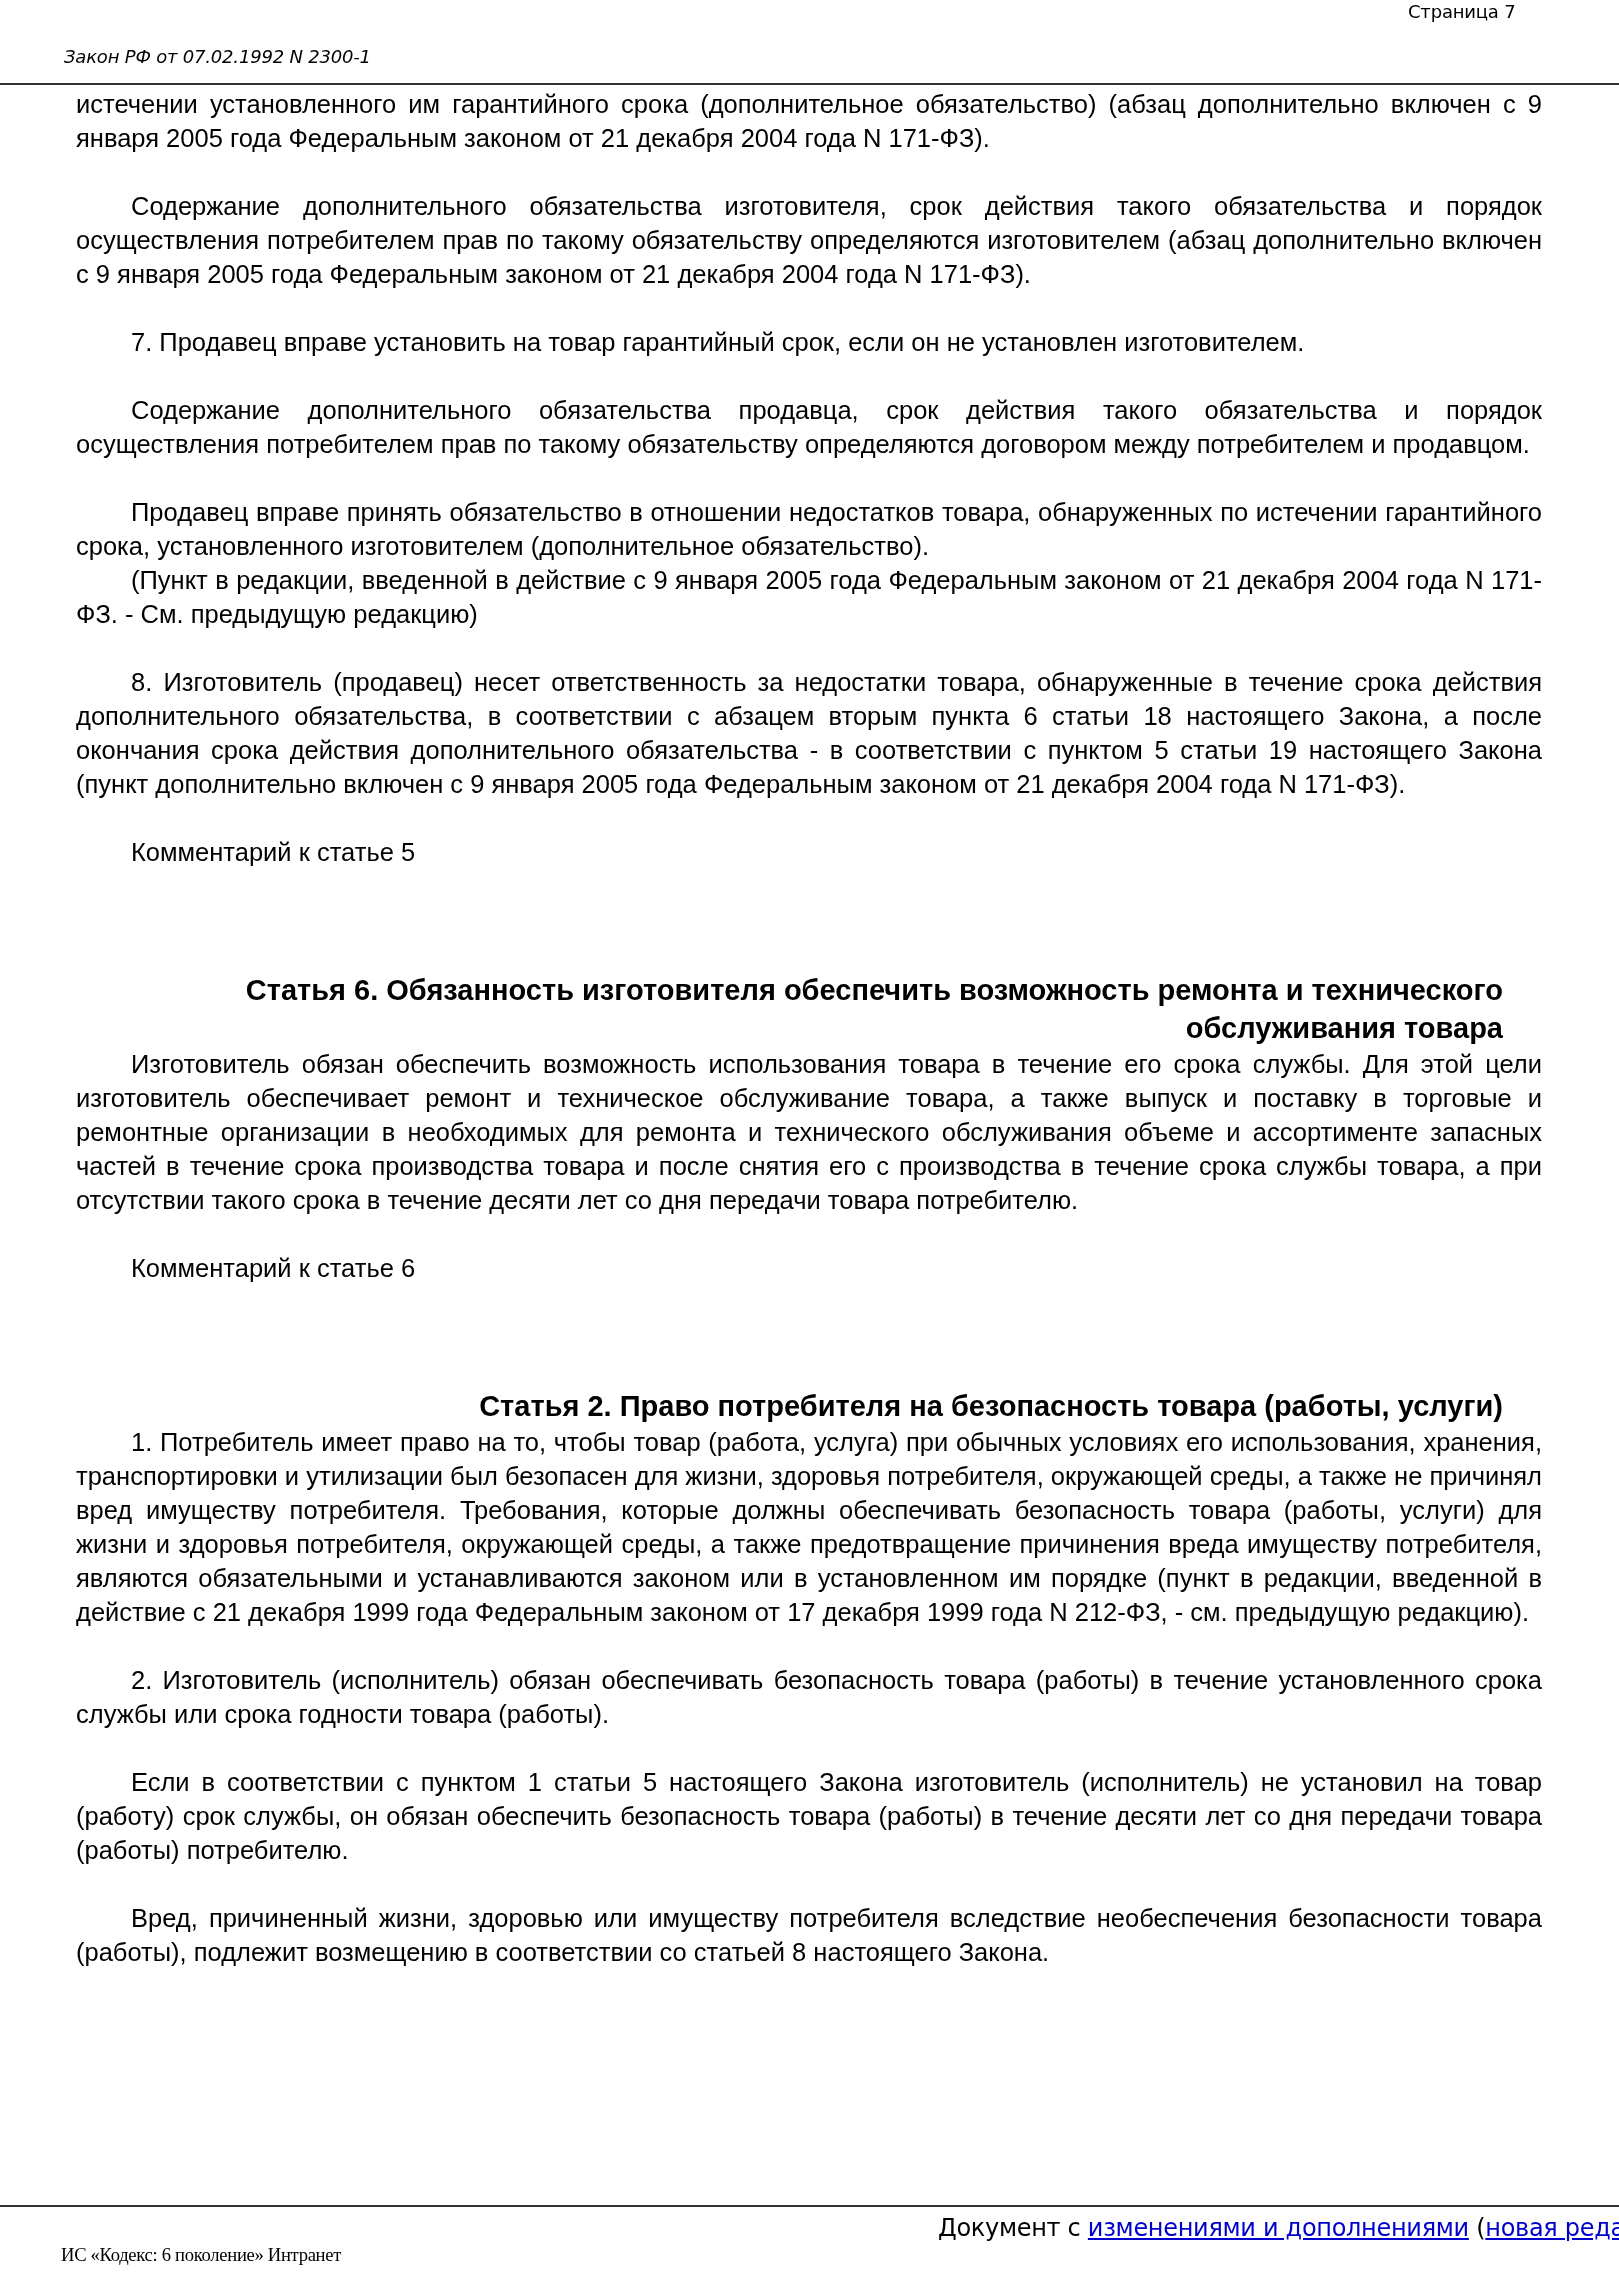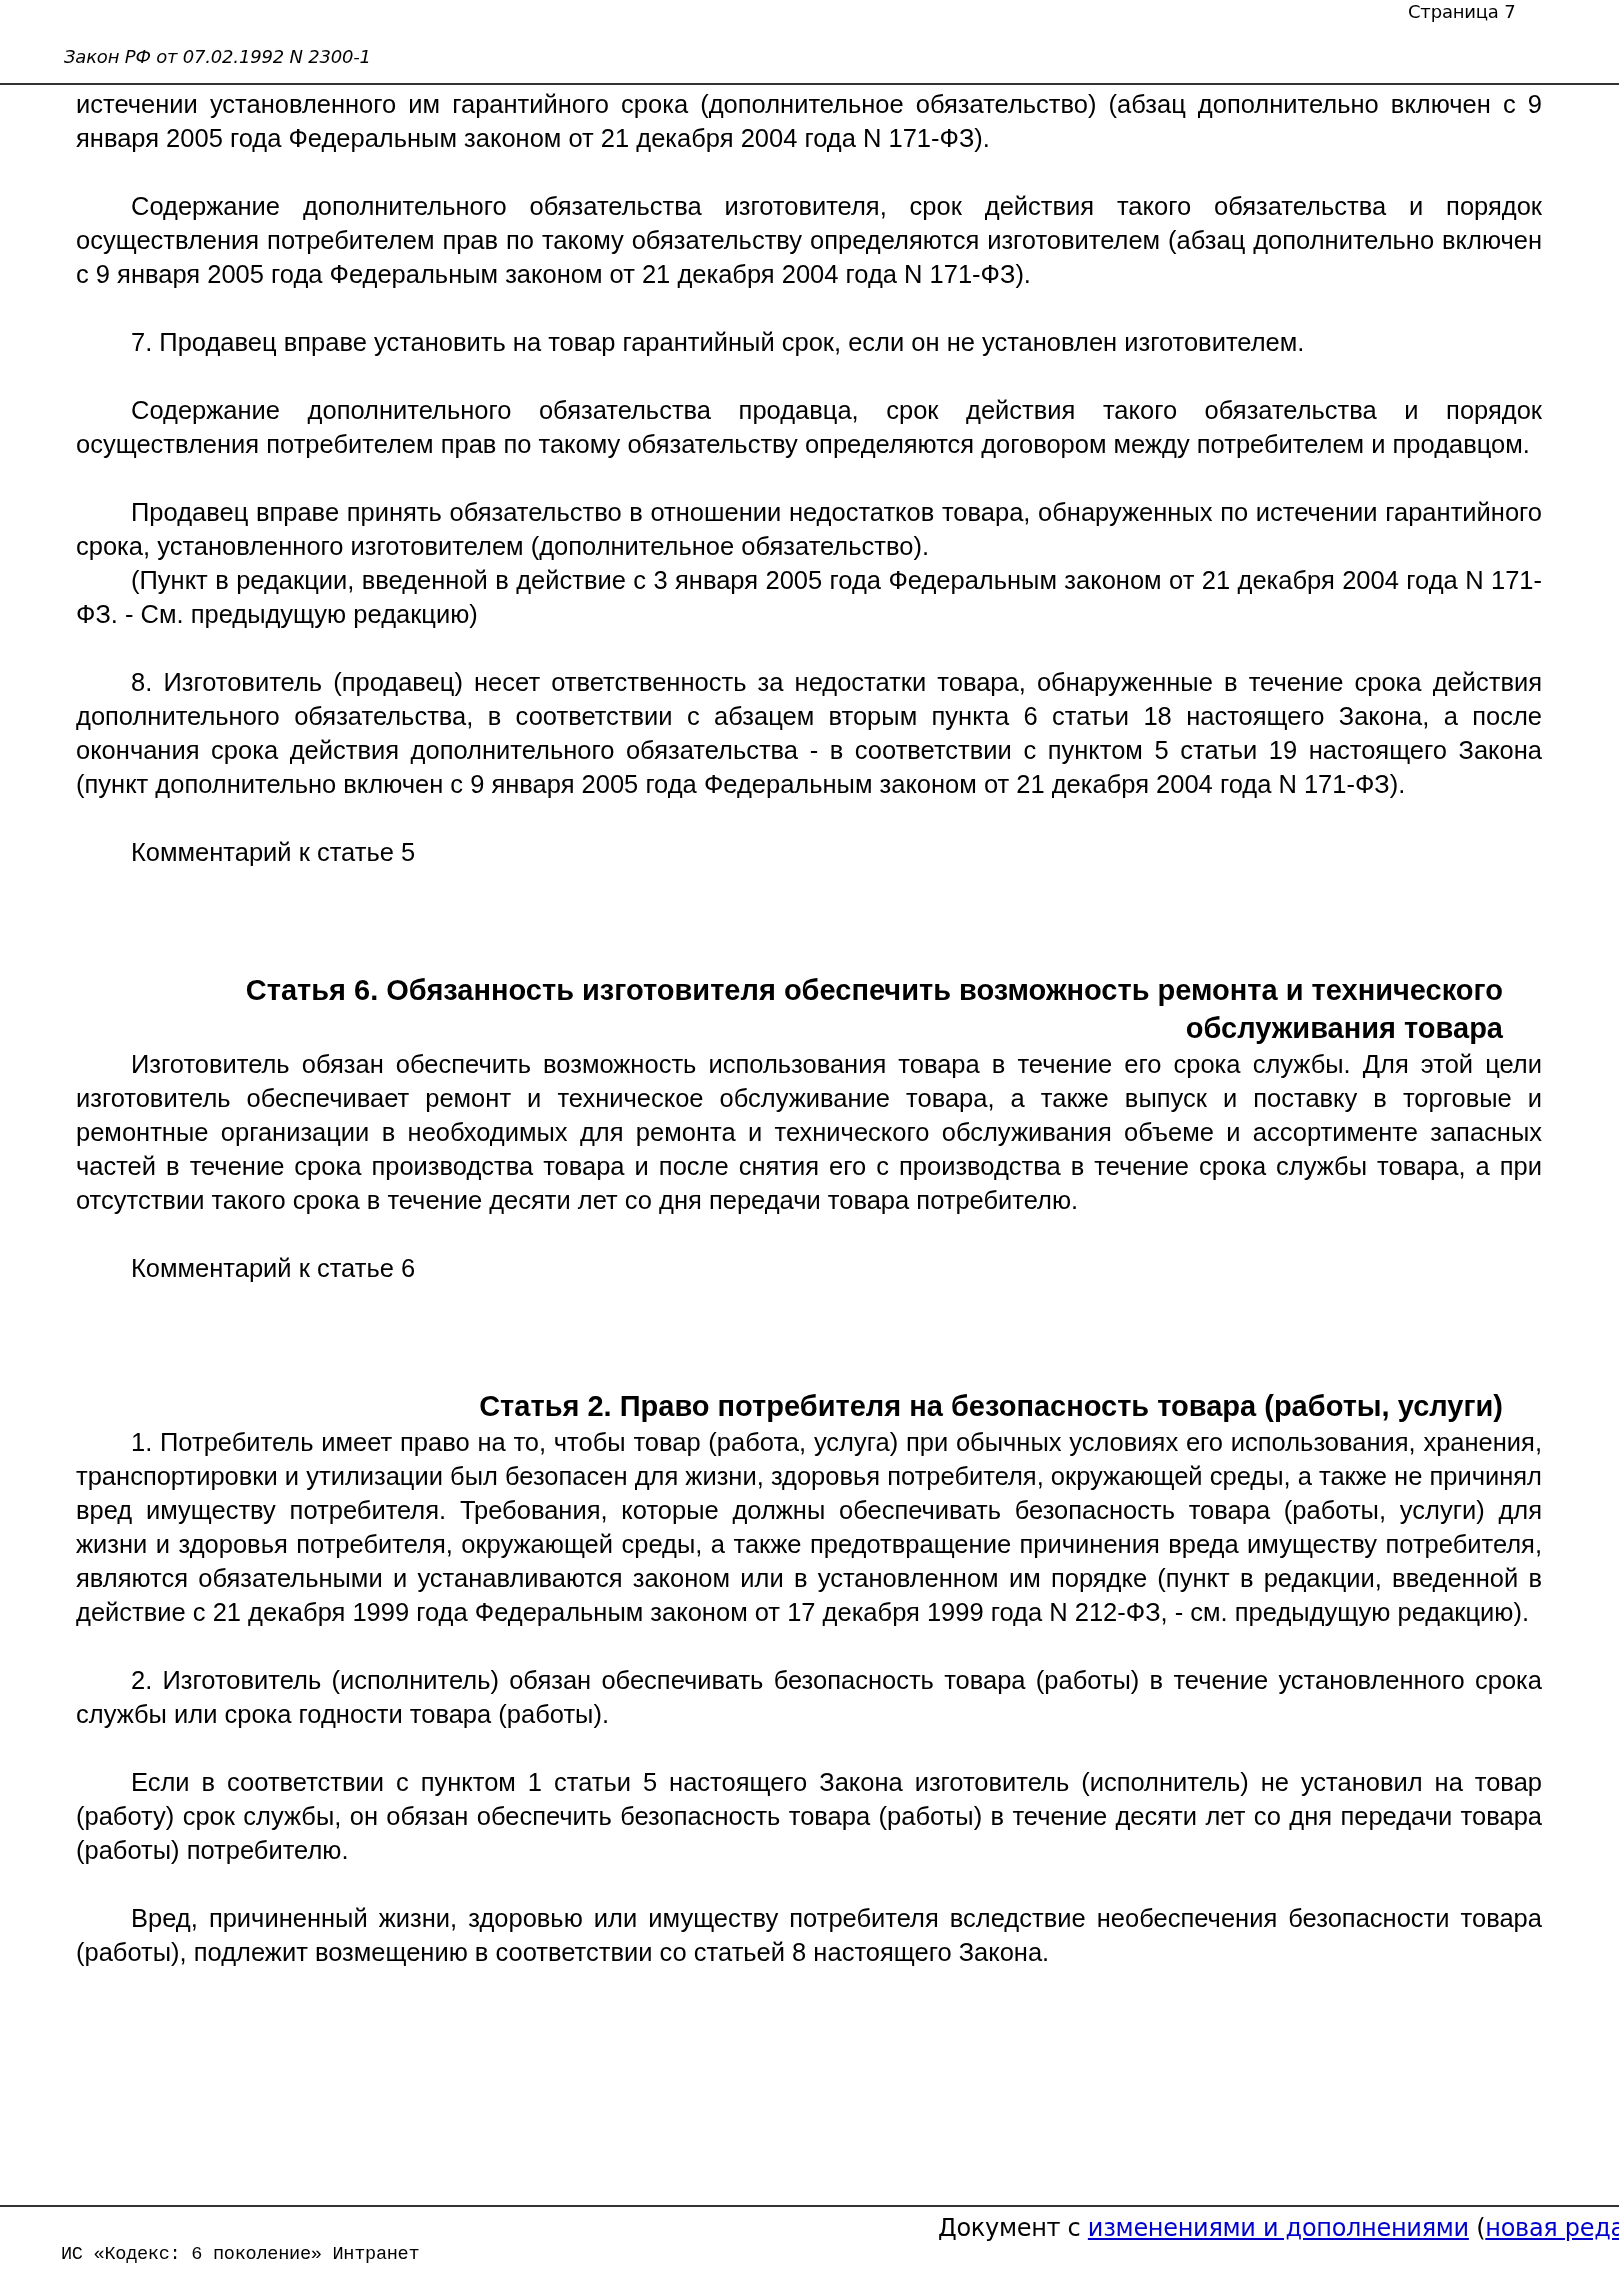--- a/index.html
+++ b/index.html
@@ -106,21 +106,21 @@
       letter-spacing: -0.3px;
     }
     .footer-links a {
       color: #0000cc;
       text-decoration: underline;
     }
     .footer-brand {
       position: absolute;
       left: 61px;
       top: 2243px;
-      font-family: Liberation Mono, monospace;
+      font-family: Liberation Serif, serif;
       font-size: 18.6px;
       line-height: 23.5px;
       white-space: nowrap;
       letter-spacing: -0.3px;
     }
   </style>
 </head>
 <body>
 
 <div class="page-header">
@@ -129,21 +129,21 @@
 </div>
 
 <div class="divider-top"></div>
 
 <div class="content">
   <p style="text-indent:0">истечении установленного им гарантийного срока (дополнительное обязательство) (абзац дополнительно включен с 9 января 2005 года Федеральным законом от 21 декабря 2004 года N 171-ФЗ).</p>
   <p class="gap">Содержание дополнительного обязательства изготовителя, срок действия такого обязательства и порядок осуществления потребителем прав по такому обязательству определяются изготовителем (абзац дополнительно включен с 9 января 2005 года Федеральным законом от 21 декабря 2004 года N 171-ФЗ).</p>
   <p class="gap left">7. Продавец вправе установить на товар гарантийный срок, если он не установлен изготовителем.</p>
   <p class="gap">Содержание дополнительного обязательства продавца, срок действия такого обязательства и порядок осуществления потребителем прав по такому обязательству определяются договором между потребителем и продавцом.</p>
   <p class="gap">Продавец вправе принять обязательство в отношении недостатков товара, обнаруженных по истечении гарантийного срока, установленного изготовителем (дополнительное обязательство).</p>
-  <p>(Пункт в редакции, введенной в действие с 3 января 2005 года Федеральным законом от 21 декабря 2004 года N 171-ФЗ. - См. предыдущую редакцию)</p>
+  <p>(Пункт в редакции, введенной в действие с 9 января 2005 года Федеральным законом от 21 декабря 2004 года N 171-ФЗ. - См. предыдущую редакцию)</p>
   <p class="gap">8. Изготовитель (продавец) несет ответственность за недостатки товара, обнаруженные в течение срока действия дополнительного обязательства, в соответствии с абзацем вторым пункта 6 статьи 18 настоящего Закона, а после окончания срока действия дополнительного обязательства - в соответствии с пунктом 5 статьи 19 настоящего Закона (пункт дополнительно включен с 9 января 2005 года Федеральным законом от 21 декабря 2004 года N 171-ФЗ).</p>
   <p class="gap comment">Комментарий к статье 5</p>
 
   <div class="art-gap"></div>
 
   <h2>Статья 6. Обязанность изготовителя обеспечить возможность ремонта и технического обслуживания товара</h2>
   <p>Изготовитель обязан обеспечить возможность использования товара в течение его срока службы. Для этой цели изготовитель обеспечивает ремонт и техническое обслуживание товара, а также выпуск и поставку в торговые и ремонтные организации в необходимых для ремонта и технического обслуживания объеме и ассортименте запасных частей в течение срока производства товара и после снятия его с производства в течение срока службы товара, а при отсутствии такого срока в течение десяти лет со дня передачи товара потребителю.</p>
   <p class="gap comment">Комментарий к статье 6</p>
 
   <div class="art-gap"></div>

